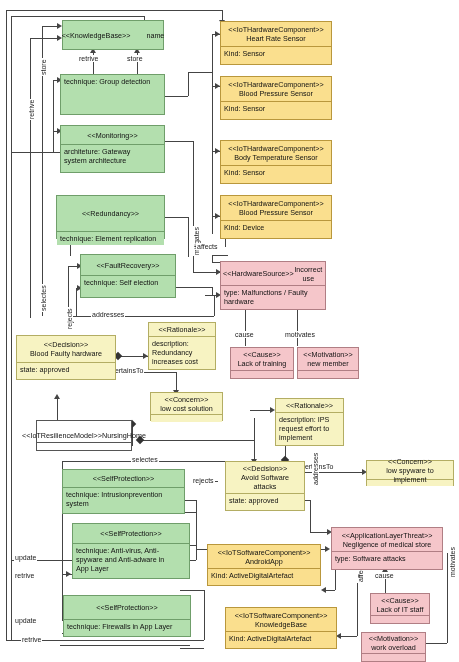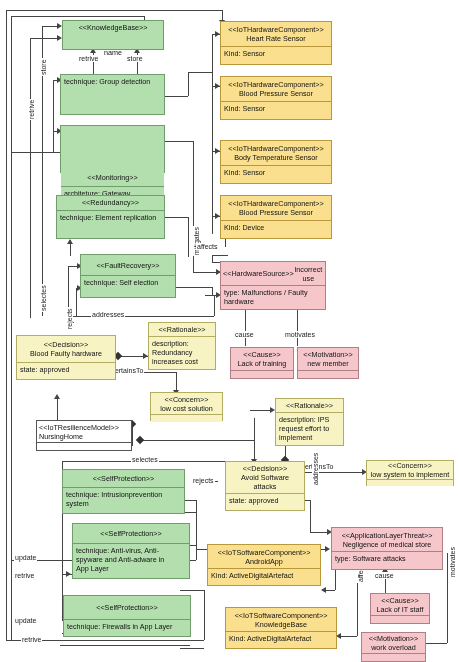--- a/index.html
+++ b/index.html
@@ -298,40 +298,40 @@
   <div class="elbl vert" style="left:334px;top:566px;">affects</div>
   <div class="elbl vert" style="left:357px;top:583px;">affects</div>
   <div class="elbl" style="left:374px; top:572px;">cause</div>
   <div class="elbl vert" style="left:449px;top:578px;">motivates</div>
   <div class="elbl" style="left:14px;  top:554px;">update</div>
   <div class="elbl" style="left:14px;  top:572px;">retrive</div>
   <div class="elbl" style="left:14px;  top:617px;">update</div>
   <div class="elbl" style="left:21px;  top:636px;">retrive</div>
 
   <div class="node green" style="left:62px; top:20px; width:102px; height:30px;">
-    <div class="hdr" style="height:100%; border-bottom:none; display:flex; align-items:center; flex-direction:column;gap:16px;">
+    <div class="hdr" style="height:100%; border-bottom:none; display:flex; align-items:center; justify-content:center; gap:16px;">
       <span>&lt;&lt;KnowledgeBase&gt;&gt;</span>
       <span>name</span>
     </div>
   </div>
 
   <div class="node green" style="left:60px; top:74px; width:105px; height:41px;">
     <div class="body">technique: Group detection</div>
   </div>
 
   <div class="node green" style="left:60px; top:125px; width:105px; height:48px;">
-    <div class="hdr" style="height:19px; display:flex; align-items:center; justify-content:center;margin-top:42px;">
+    <div class="hdr" style="height:19px; display:flex; align-items:center; justify-content:center;">
       <span>&lt;&lt;Monitoring&gt;&gt;</span>
     </div>
     <div class="body">architeture: Gateway
 system architecture</div>
   </div>
 
   <div class="node green" style="left:56px; top:195px; width:109px; height:44px;">
-    <div class="hdr" style="height:15px; display:flex; align-items:flex-start; justify-content:center;">
+    <div class="hdr" style="height:36px; display:flex; align-items:center; justify-content:center;">
       <span>&lt;&lt;Redundancy&gt;&gt;</span>
     </div>
     <div class="body">technique: Element replication</div>
   </div>
 
   <div class="node green" style="left:80px; top:254px; width:96px; height:44px;">
     <div class="hdr" style="height:21px; display:flex; align-items:center; justify-content:center;">
       <span>&lt;&lt;FaultRecovery&gt;&gt;</span>
     </div>
     <div class="body">technique: Self election</div>
@@ -413,21 +413,21 @@
 
   <div class="node paleyellow" style="left:16px; top:335px; width:100px; height:45px;">
     <div class="hdr" style="height:27px; display:flex; align-items:center; justify-content:center; flex-direction:column;">
       <span>&lt;&lt;Decision&gt;&gt;</span>
       <span>Blood Faulty hardware</span>
     </div>
     <div class="body">state: approved</div>
   </div>
 
   <div class="node white" style="left:36px; top:420px; width:96px; height:31px;">
-    <div class="hdr" style="height:22px; display:flex; align-items:flex-start; justify-content:center; flex-direction:column;">
+    <div class="hdr" style="height:22px; display:flex; align-items:flex-end; justify-content:center; flex-direction:row;">
       <span>&lt;&lt;IoTResilienceModel&gt;&gt;</span>
       <span>NursingHome</span>
     </div>
     <div class="body empty"></div>
   </div>
 
   <div class="node paleyellow" style="left:275px; top:398px; width:69px; height:48px;">
     <div class="hdr" style="height:14px; display:flex; align-items:center; justify-content:center;">
       <span>&lt;&lt;Rationale&gt;&gt;</span>
     </div>
@@ -441,21 +441,21 @@
       <span>&lt;&lt;Decision&gt;&gt;</span>
       <span style="white-space:pre-line;">Avoid Software
 attacks</span>
     </div>
     <div class="body">state: approved</div>
   </div>
 
   <div class="node paleyellow" style="left:366px; top:460px; width:88px; height:26px;">
     <div class="hdr" style="height:19px; display:flex; align-items:center; justify-content:center; flex-direction:column;">
       <span>&lt;&lt;Concern&gt;&gt;</span>
-      <span>low system to implement</span>
+      <span>low spyware to implement</span>
     </div>
     <div class="body empty" style="min-height:4px;"></div>
   </div>
 
   <div class="node green" style="left:62px; top:469px; width:123px; height:45px;">
     <div class="hdr" style="height:18px; display:flex; align-items:center; justify-content:center;">
       <span>&lt;&lt;SelfProtection&gt;&gt;</span>
     </div>
     <div class="body">technique: Intrusionprevention
 system</div>

